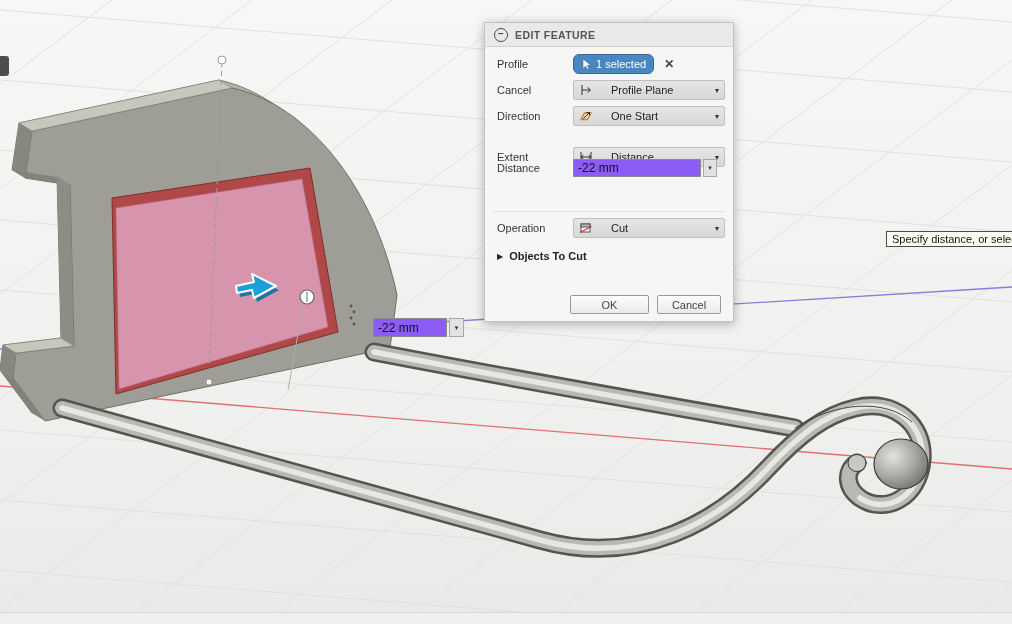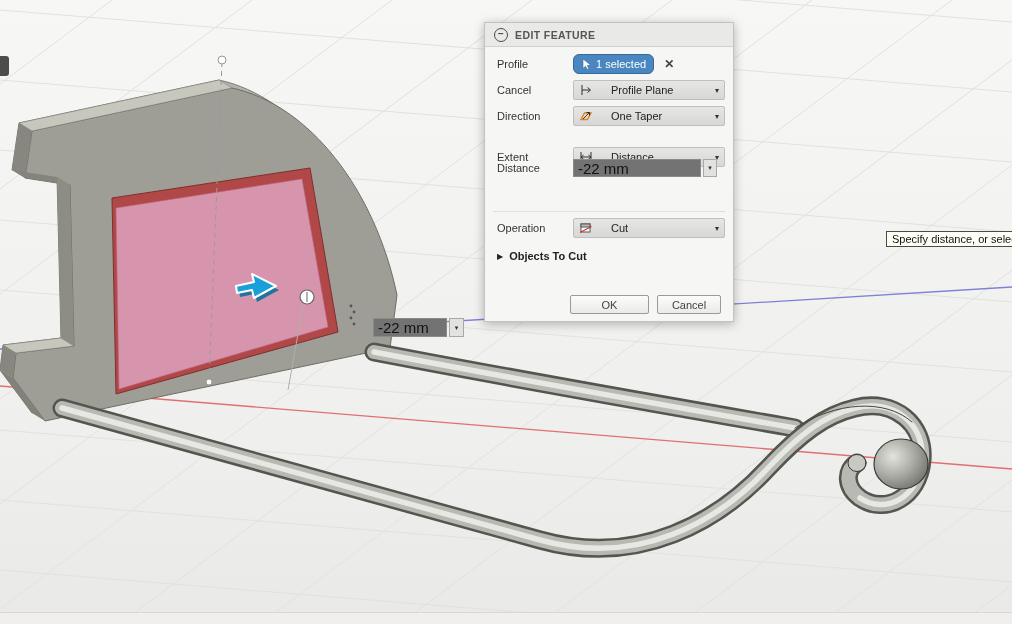--- a/index.html
+++ b/index.html
@@ -35,21 +35,21 @@
     gap:18px;padding:0 5px;box-sizing:border-box;cursor:pointer;color:#222;
   }
   .dd .caret{margin-left:auto;font-size:8px;color:#333;}
   .ico{display:flex;align-items:center;}
   .chip{
     height:18px;background:#4a87c0;border:1px solid #34699c;border-radius:6px;
     color:#fff;display:flex;align-items:center;gap:4px;padding:0 7px;cursor:pointer;
   }
   .xbtn{margin-left:10px;color:#444;font-size:12px;font-weight:bold;cursor:pointer;}
   .txt{
-    width:128px;height:18px;border:1px solid #8a8a88;background:#737373;font-size:15px;
+    width:128px;height:18px;border:1px solid #8a8a88;background:#8b5cf6;font-size:12px;
     font-family:"Liberation Sans",sans-serif;padding:0 4px;box-sizing:border-box;color:#111;
   }
   .mini{
     width:14px;height:18px;margin-left:2px;background:#e2e2e0;border:1px solid #a8a8a6;
     font-size:7px;display:flex;align-items:center;justify-content:center;cursor:pointer;
     padding:0;color:#333;
   }
   .divider{position:absolute;left:8px;right:8px;top:188px;border-top:1px solid #e0e0de;}
   .sect{display:flex;align-items:center;gap:6px;cursor:pointer;}
   .tri{font-size:8px;color:#222;}
@@ -235,21 +235,21 @@
   <div class="row" style="top:82px">
     <span class="lbl">Direction</span>
     <div class="dd">
       <span class="ico">
         <svg width="14" height="12">
             <path d="M2,9.5 L5.5,3 L12,3 L8.5,9.5 Z" fill="none" stroke="#e08020" stroke-width="1.4"></path>
             <line x1="4" y1="9" x2="10.5" y2="2.5" stroke="#333"></line>
             <path d="M10.5,5.5 L10.5,2.5 L7.5,2.5" fill="none" stroke="#333"></path>
           </svg>
       </span>
-      <span>One Taper</span>
+      <span>One Start</span>
       <span class="caret">▾</span>
     </div>
   </div>
 
   <div class="row" style="top:123px">
     <span class="lbl">Extent</span>
     <div class="dd">
       <span class="ico">
         <svg width="14" height="12">
             <line x1="2" y1="1" x2="2" y2="11" stroke="#333"></line>

